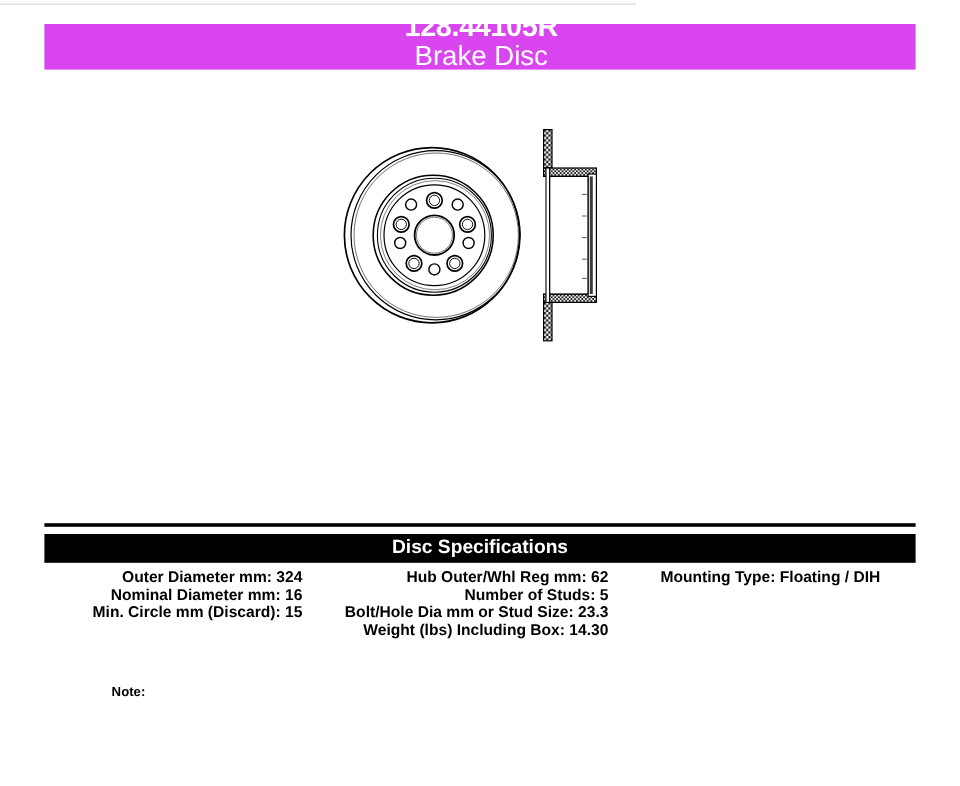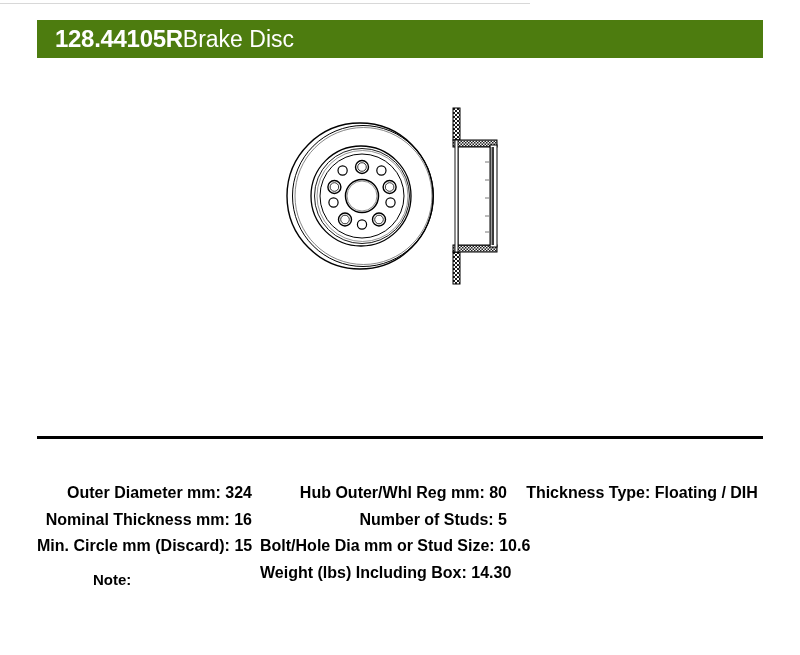--- a/index.html
+++ b/index.html
@@ -29,26 +29,27 @@
     background: #d8d8d8;
   }
 
   
   .header-bar {
     position: absolute;
     left: 37px;
     top: 20px;
     width: 726px;
     height: 38px;
-    background: #4d7c0f;
+    background: #d946ef;
     display: flex;
     align-items: center;
-    justify-content: flex-start;
+    justify-content: flex-end;
     box-sizing: border-box;
     padding: 0 16px 0 18px;
+    flex-direction: column;
   }
   .header-part-number {
     color: #ffffff;
     font-size: 24px;
     font-weight: bold;
     letter-spacing: -0.3px;
     line-height: 1;
   }
   .header-title {
     color: #ffffff;
@@ -107,35 +108,34 @@
     align-items: flex-start;
   }
   .spec-col {
     box-sizing: border-box;
   }
   .col-left   { width: 215px; text-align: right; }
   .col-mid    { width: 255px; text-align: right; padding-left: 8px; }
   .col-right  { width: 260px; text-align: center; padding-left: 10px; }
 
   .spec-row {
-    font-size: 16px;
+    font-size: 13px;
     font-weight: bold;
     line-height: 14.5px;
     white-space: nowrap;
-    margin-top: 12px;
   }
   .spec-label { font-weight: bold; }
   .spec-value { font-weight: bold; }
 
   
   .note-area {
     position: absolute;
     left: 93px;
     top: 571px;
-    font-size: 15px;
+    font-size: 11px;
     font-weight: bold;
     white-space: nowrap;
   }
   .note-value {
     font-weight: normal;
     padding-left: 4px;
   }
 </style>
 </head>
 <body>
@@ -229,60 +229,63 @@
           <line x1="200" y1="98" x2="204" y2="98"></line>
           <line x1="200" y1="116" x2="204" y2="116"></line>
           <line x1="200" y1="132" x2="204" y2="132"></line>
         </g>
       </g>
     </svg>
   </div>
 
   <div class="spec-rule"></div>
 
+  <div class="spec-bar">
+    <span class="spec-bar-title">Disc Specifications</span>
+  </div>
 
   <div class="spec-columns">
 
     <div class="spec-col col-left">
       <div class="spec-row">
         <span class="spec-label">Outer Diameter mm:</span>
         <span class="spec-value">324</span>
       </div>
       <div class="spec-row">
-        <span class="spec-label">Nominal Thickness mm:</span>
+        <span class="spec-label">Nominal Diameter mm:</span>
         <span class="spec-value">16</span>
       </div>
       <div class="spec-row">
         <span class="spec-label">Min. Circle mm (Discard):</span>
         <span class="spec-value">15</span>
       </div>
     </div>
 
     <div class="spec-col col-mid">
       <div class="spec-row">
         <span class="spec-label">Hub Outer/Whl Reg mm:</span>
-        <span class="spec-value">80</span>
+        <span class="spec-value">62</span>
       </div>
       <div class="spec-row">
         <span class="spec-label">Number of Studs:</span>
         <span class="spec-value">5</span>
       </div>
       <div class="spec-row">
         <span class="spec-label">Bolt/Hole Dia mm or Stud Size:</span>
-        <span class="spec-value">10.6</span>
+        <span class="spec-value">23.3</span>
       </div>
       <div class="spec-row">
         <span class="spec-label">Weight (lbs) Including Box:</span>
         <span class="spec-value">14.30</span>
       </div>
     </div>
 
     <div class="spec-col col-right">
       <div class="spec-row">
-        <span class="spec-label">Thickness Type:</span>
+        <span class="spec-label">Mounting Type:</span>
         <span class="spec-value">Floating / DIH</span>
       </div>
     </div>
 
   </div>
 
   <div class="note-area">
     <span>Note:</span>
     <span class="note-value"></span>
   </div>

